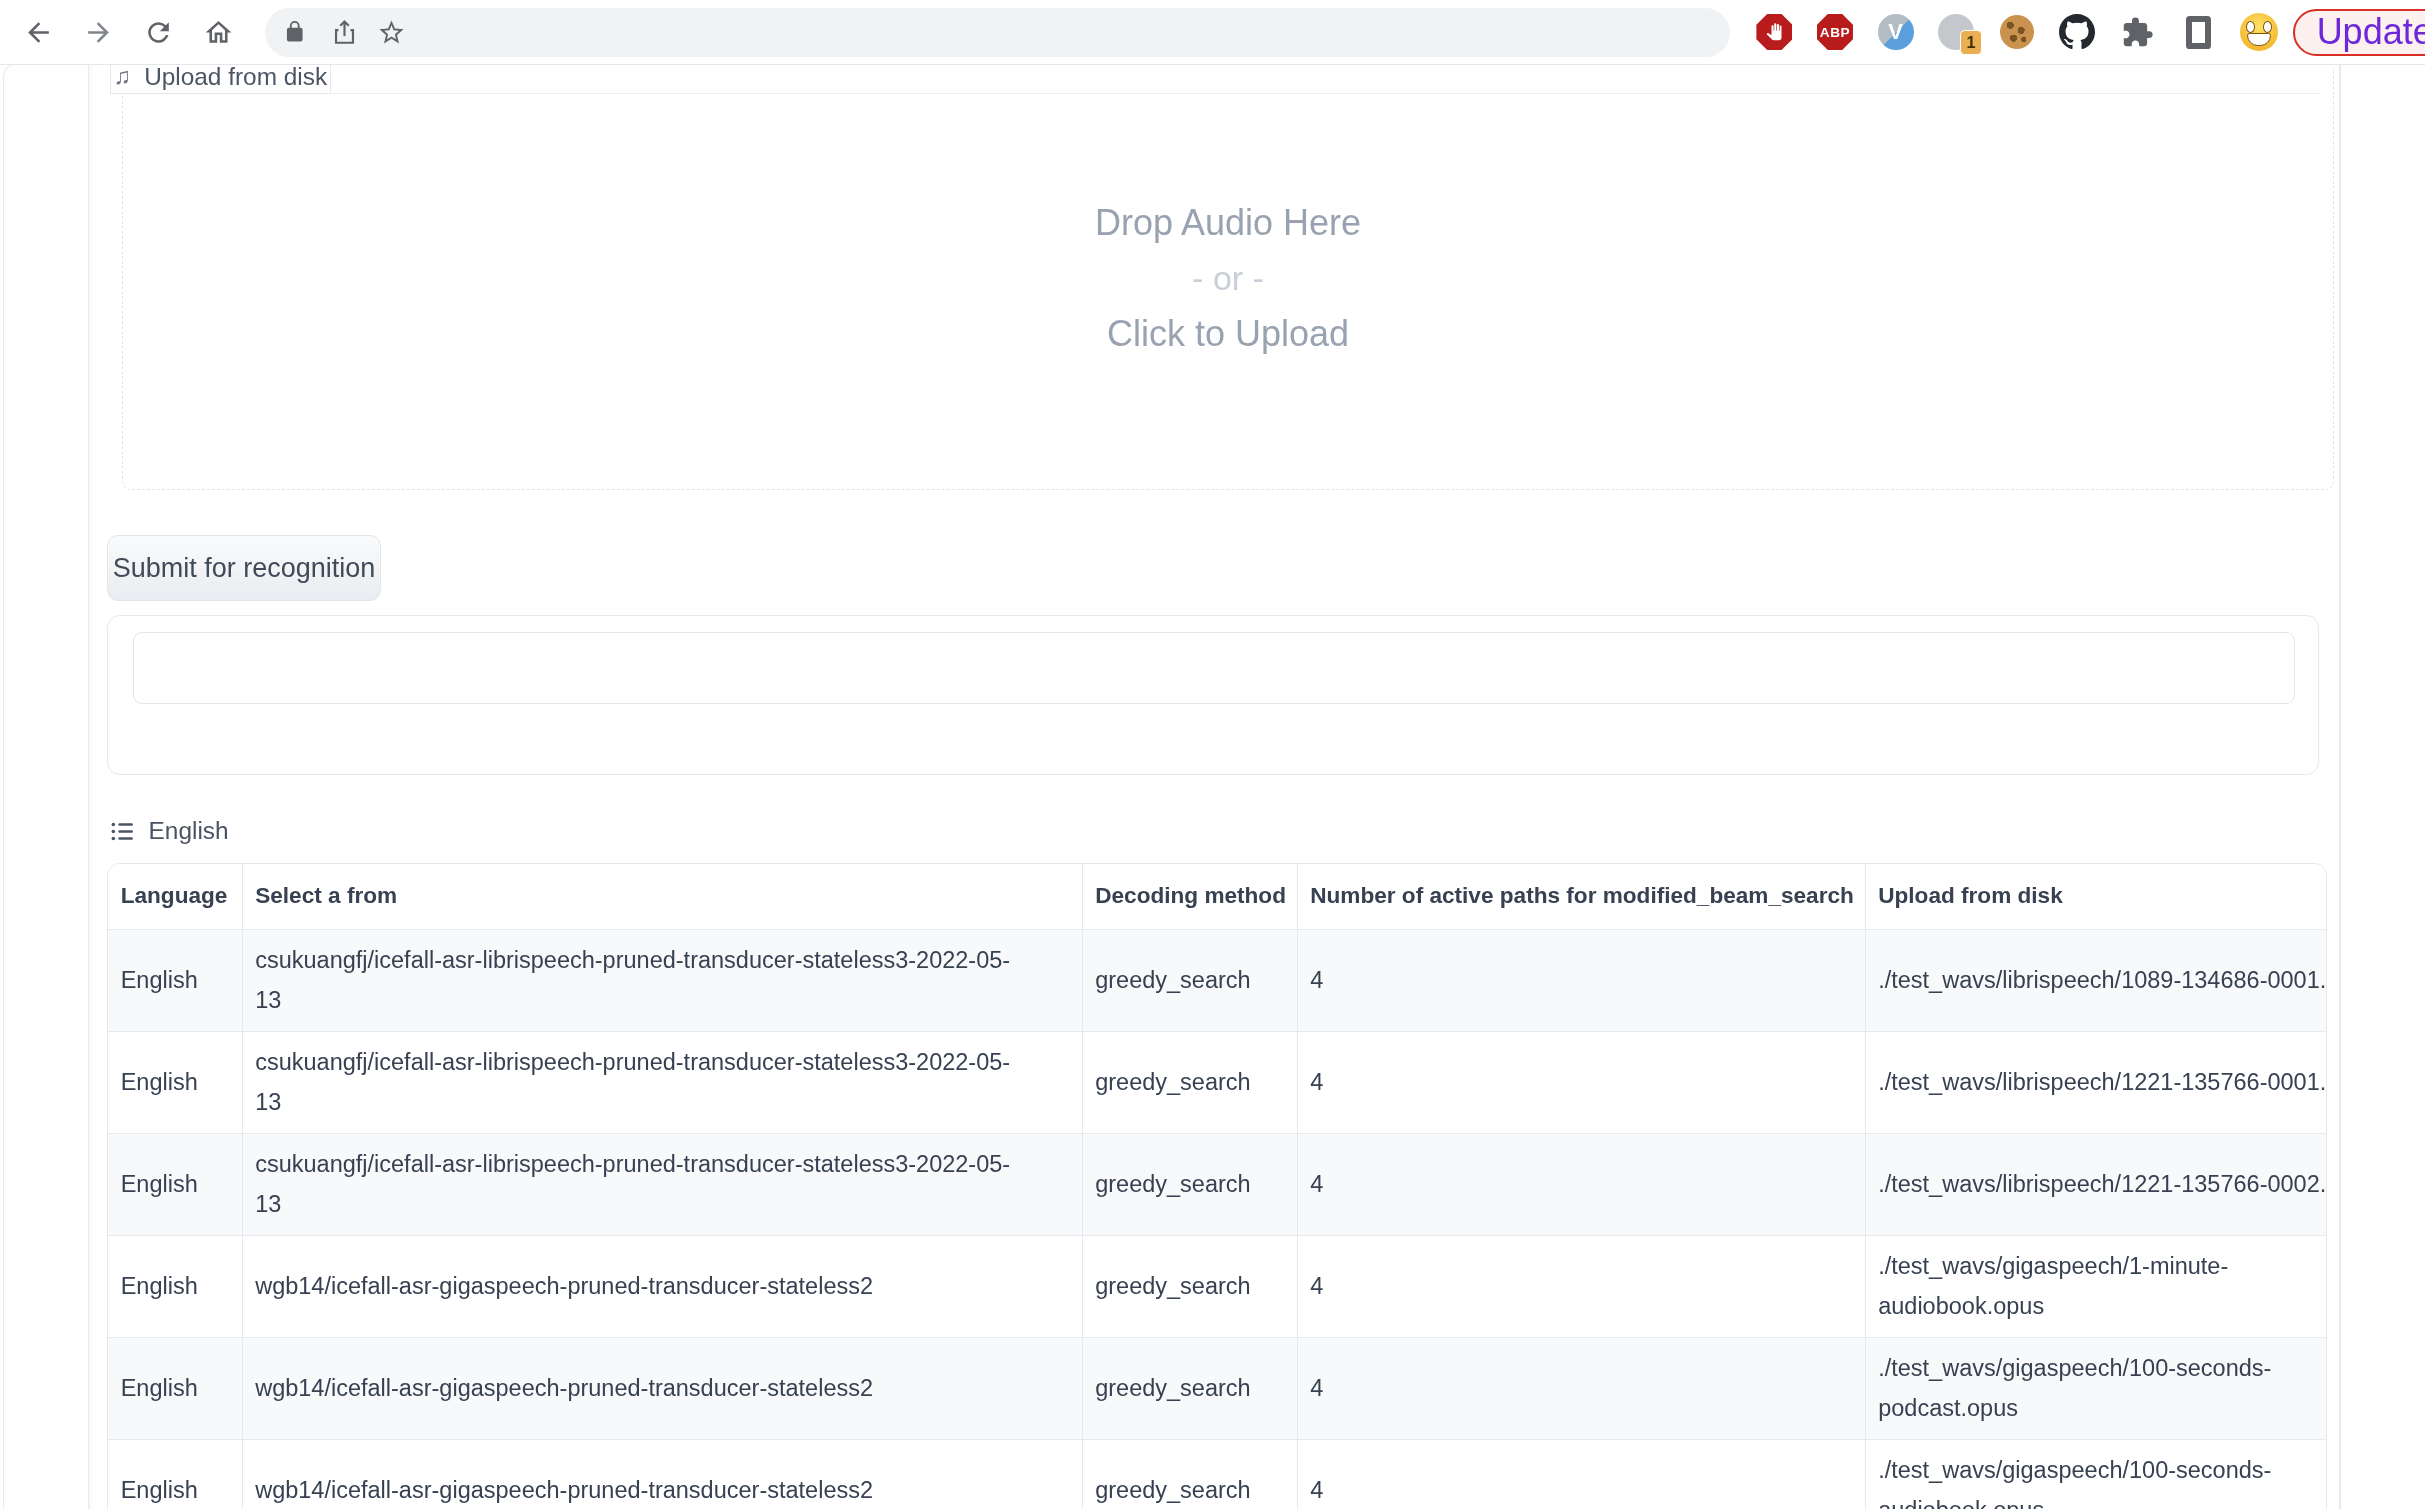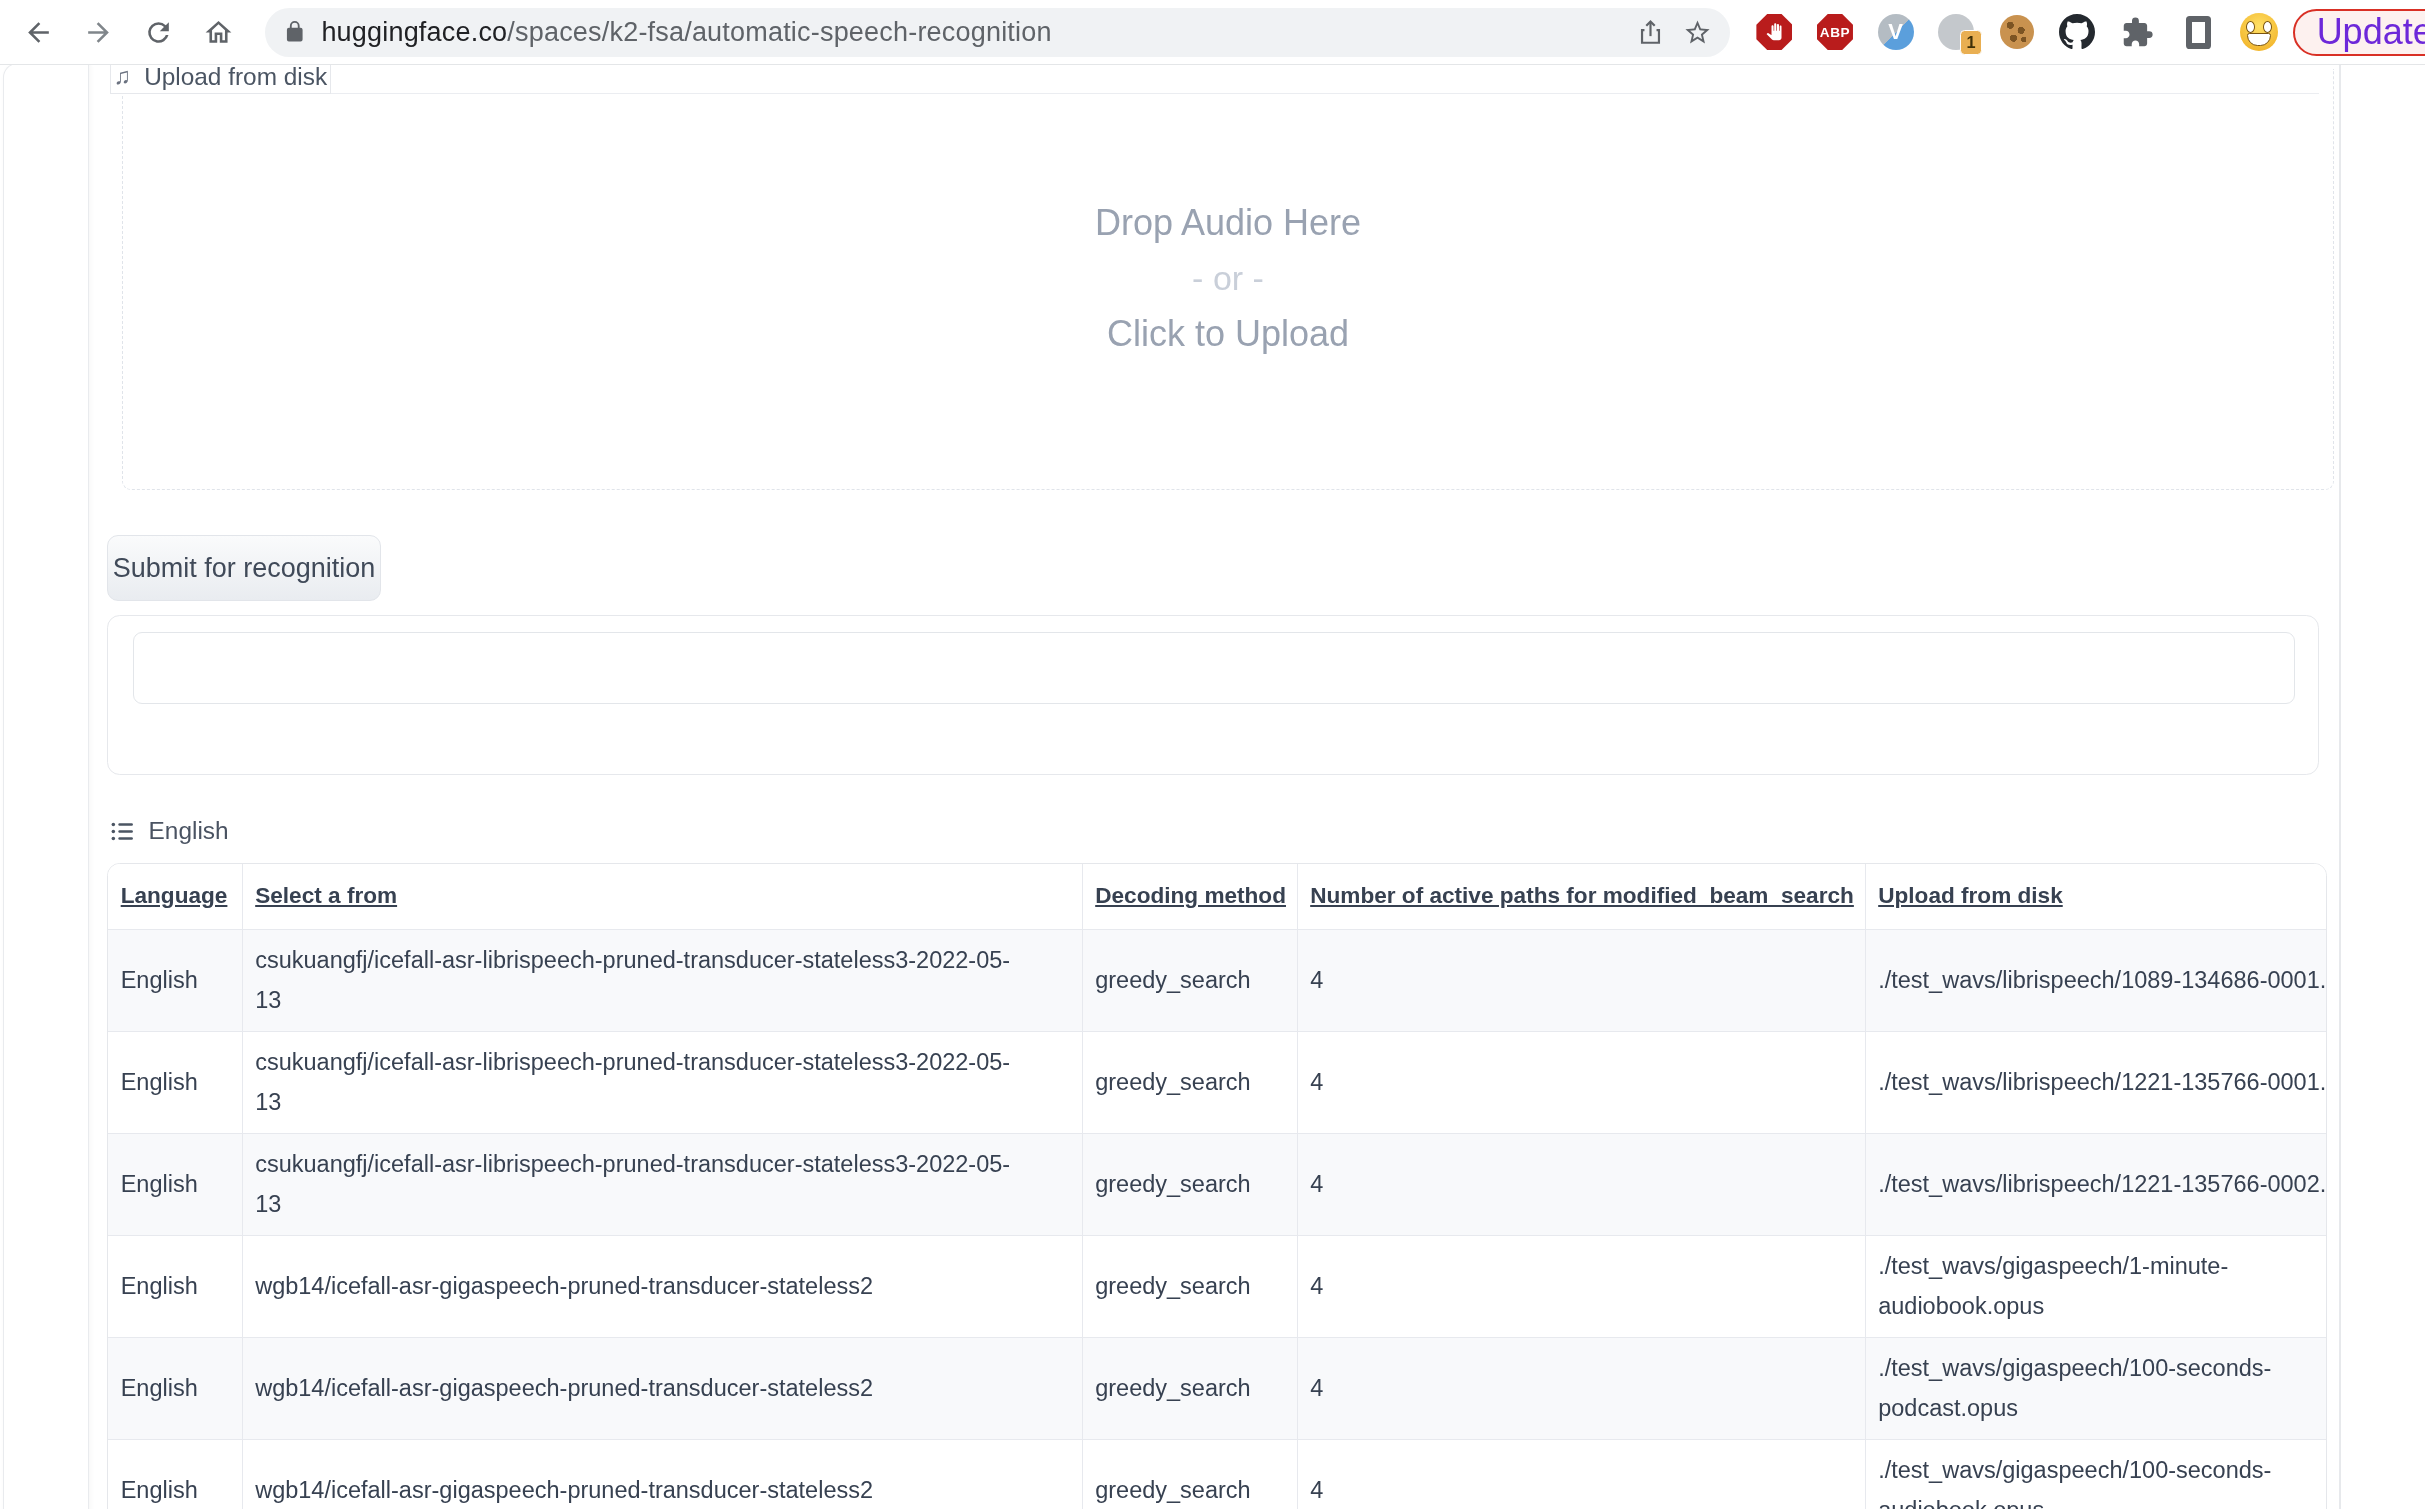--- a/index.html
+++ b/index.html
@@ -100,21 +100,21 @@
   .examples-head { position:absolute; left:110px; top:752px; display:flex; align-items:center; gap:13.6px; }
   .examples-head svg { width:25px; height:25px; }
   .examples-label { font-size:24.4px; color:#4a5362; }
 
   .examples-wrap { position:absolute; left:107px; top:798px; width:2220px; height:813px;
                    border:0.9px solid #e5e7eb; border-radius:12.7px; overflow:hidden; background:#fff; }
   table.examples { border-collapse:collapse; table-layout:fixed; width:2386px;
                    font-size:23.5px; color:#374151; }
   table.examples th { height:65px; text-align:left; font-weight:600; font-size:22.6px;
                       padding:0 12.7px; background:#fff; white-space:nowrap; overflow:hidden;
-                      border-bottom:0.9px solid #e7e9ee; border-right:0.9px solid #e7e9ee;text-decoration:underline; }
+                      border-bottom:0.9px solid #e7e9ee; border-right:0.9px solid #e7e9ee; }
   table.examples th:last-child { border-right:none; }
   table.examples td { height:102px; padding:7.2px 12.7px; vertical-align:middle;
                       border-bottom:0.9px solid #e7e9ee; border-right:0.9px solid #e7e9ee;
                       line-height:40px; white-space:pre-line; overflow:hidden; cursor:pointer; }
   table.examples td:last-child { border-right:none; }
   table.examples tr.odd td { background:#f8f9fb; }
 </style>
 </head>
 <body>
 
@@ -139,21 +139,20 @@
     <div class="nav-btn">
       <svg viewBox="0 0 24 24">
           <path fill="#5f6368" d="M12 5.69l5 4.5V18h-2v-6H9v6H7v-7.81l5-4.5M12 3L2 12h3v8h6v-6h2v6h6v-8h3z"></path>
         </svg>
     </div>
 
     <div class="omnibox">
       <svg class="lock" viewBox="0 0 24 24">
           <path fill="#5f6368" d="M12 17a2 2 0 1 0 0-4 2 2 0 0 0 0 4zm6-9h-1V6a5 5 0 0 0-10 0v2H6a2 2 0 0 0-2 2v10a2 2 0 0 0 2 2h12a2 2 0 0 0 2-2V10a2 2 0 0 0-2-2zm-9.1 0V6a3.1 3.1 0 0 1 6.2 0v2z"></path>
         </svg>
-      <div class="url"><span class="domain">huggingface.co</span><span class="path">/spaces/k2-fsa/automatic-speech-recognition</span></div>
       <div class="box-icon-btn">
         <svg viewBox="0 0 24 24">
             <g fill="none" stroke="#5f6368" stroke-width="1.8">
               <path d="M12 15V3.5"></path>
               <path d="M8.5 6.5L12 3l3.5 3.5"></path>
               <path d="M7 10H5v10.5h14V10h-2"></path>
             </g>
           </svg>
       </div>
       <div class="box-icon-btn">

